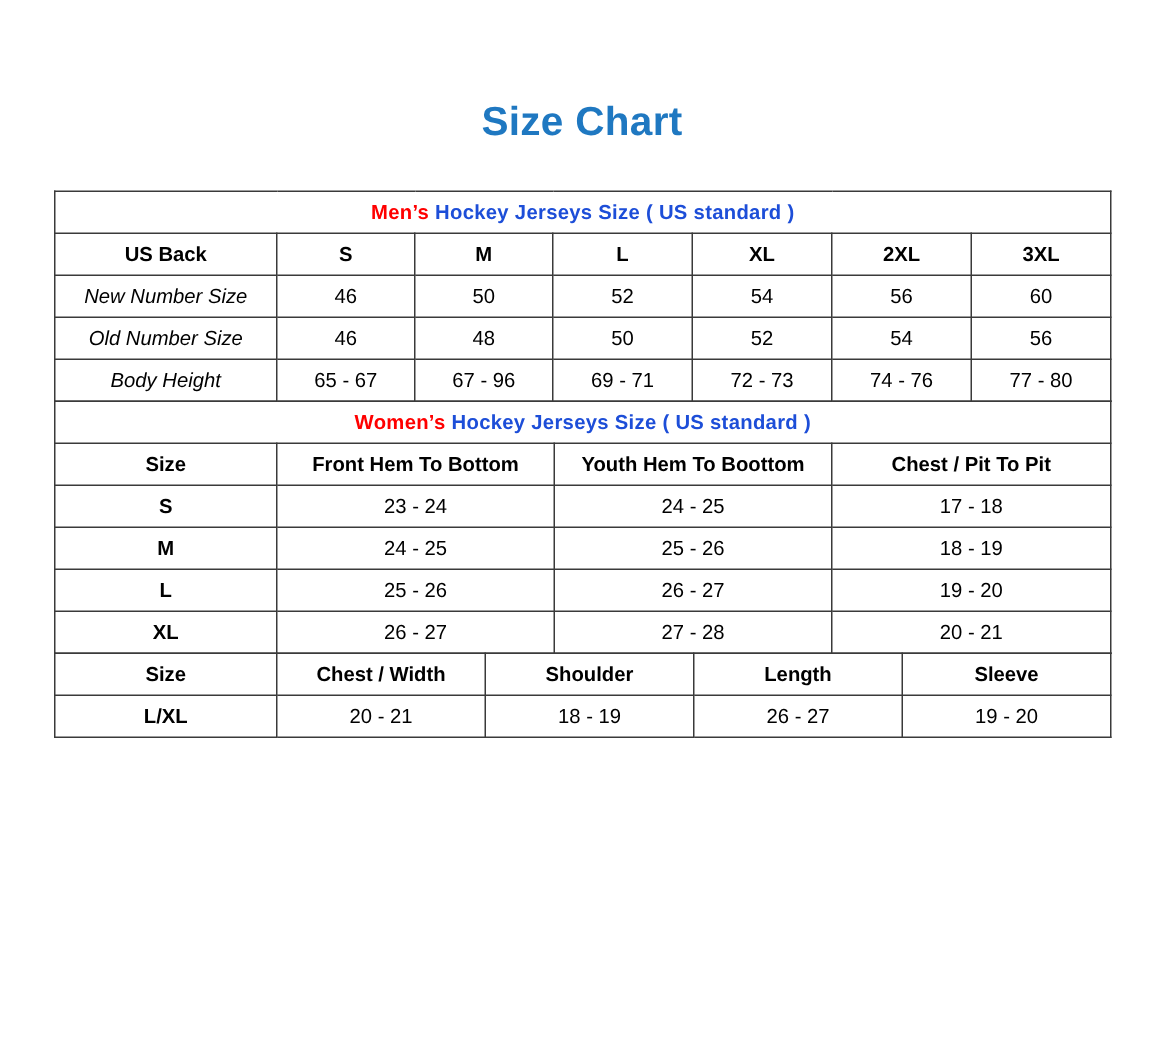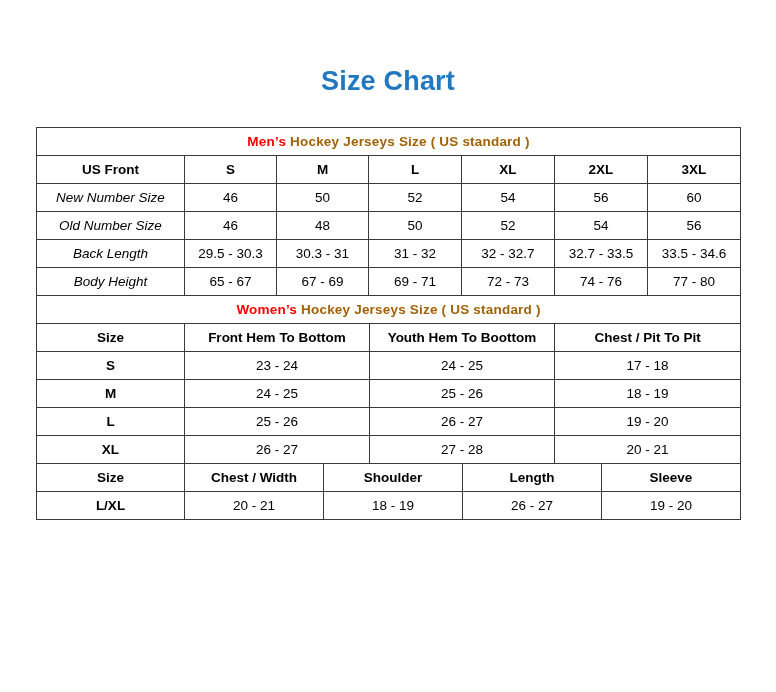--- a/index.html
+++ b/index.html
@@ -50,21 +50,21 @@
     font-weight: bold;
     font-size: 15px;
     height: 32px;
     letter-spacing: 0.2px;
   }
   td.section .grp {
     color: #ff0000;
     text-align: center;
   }
   td.section .rest {
-    color: #a16207;
+    color: #1d4ed8;
   }
   td.hdr {
     font-weight: bold;
   }
   td.rowlabel {
     font-weight: normal;
     font-style: italic;
   }
   td.rowlabel-b {
     font-weight: bold;
@@ -87,21 +87,21 @@
         <col style="width:93px">
         <col style="width:93px">
         <col style="width:93px">
         <col style="width:93px">
       </colgroup>
       <tbody>
         <tr>
           <td class="section" colspan="7"><span class="grp">Men’s</span><span class="rest"> Hockey Jerseys Size ( US standard )</span></td>
         </tr>
         <tr>
-          <td class="hdr">US Front</td>
+          <td class="hdr">US Back</td>
           <td class="hdr">S</td>
           <td class="hdr">M</td>
           <td class="hdr">L</td>
           <td class="hdr">XL</td>
           <td class="hdr">2XL</td>
           <td class="hdr">3XL</td>
         </tr>
         <tr>
           <td class="rowlabel">New Number Size</td>
           <td>46</td>
@@ -114,32 +114,23 @@
         <tr>
           <td class="rowlabel">Old Number Size</td>
           <td>46</td>
           <td>48</td>
           <td>50</td>
           <td>52</td>
           <td>54</td>
           <td>56</td>
         </tr>
         <tr>
-          <td class="rowlabel">Back Length</td>
-          <td>29.5 - 30.3</td>
-          <td>30.3 - 31</td>
-          <td>31 - 32</td>
-          <td>32 - 32.7</td>
-          <td>32.7 - 33.5</td>
-          <td>33.5 - 34.6</td>
-        </tr>
-        <tr>
           <td class="rowlabel">Body Height</td>
           <td>65 - 67</td>
-          <td>67 - 69</td>
+          <td>67 - 96</td>
           <td>69 - 71</td>
           <td>72 - 73</td>
           <td>74 - 76</td>
           <td>77 - 80</td>
         </tr>
       </tbody>
     </table>
 
     <table class="sizes" style="margin-top:-1px">
       <colgroup>

